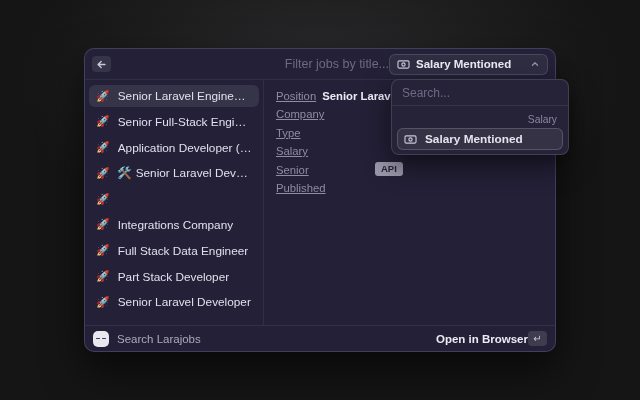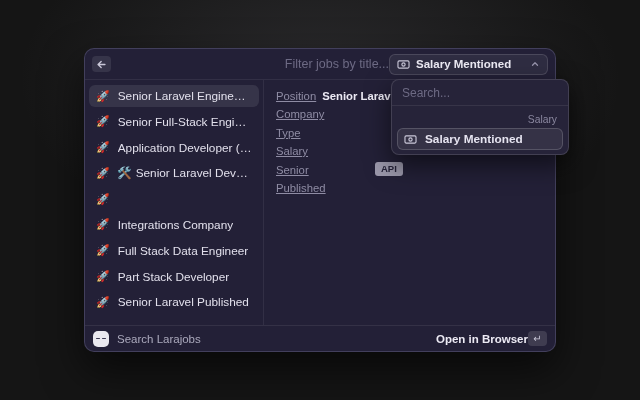--- a/index.html
+++ b/index.html
@@ -170,21 +170,21 @@
       <div class="job-item">
         <span class="emoji">🚀</span>
         <span class="jtitle">Full Stack Data Engineer</span>
       </div>
       <div class="job-item">
         <span class="emoji">🚀</span>
         <span class="jtitle">Part Stack Developer</span>
       </div>
       <div class="job-item">
         <span class="emoji">🚀</span>
-        <span class="jtitle">Senior Laravel Published</span>
+        <span class="jtitle">Senior Laravel Developer</span>
       </div>
     </div>
 
     <div class="vdivider"></div>
 
     <div class="details">
       <div class="drow">
         <span class="dlabel">Position</span>
         <span class="dvalue">Senior Laravel Eng</span>
       </div>

